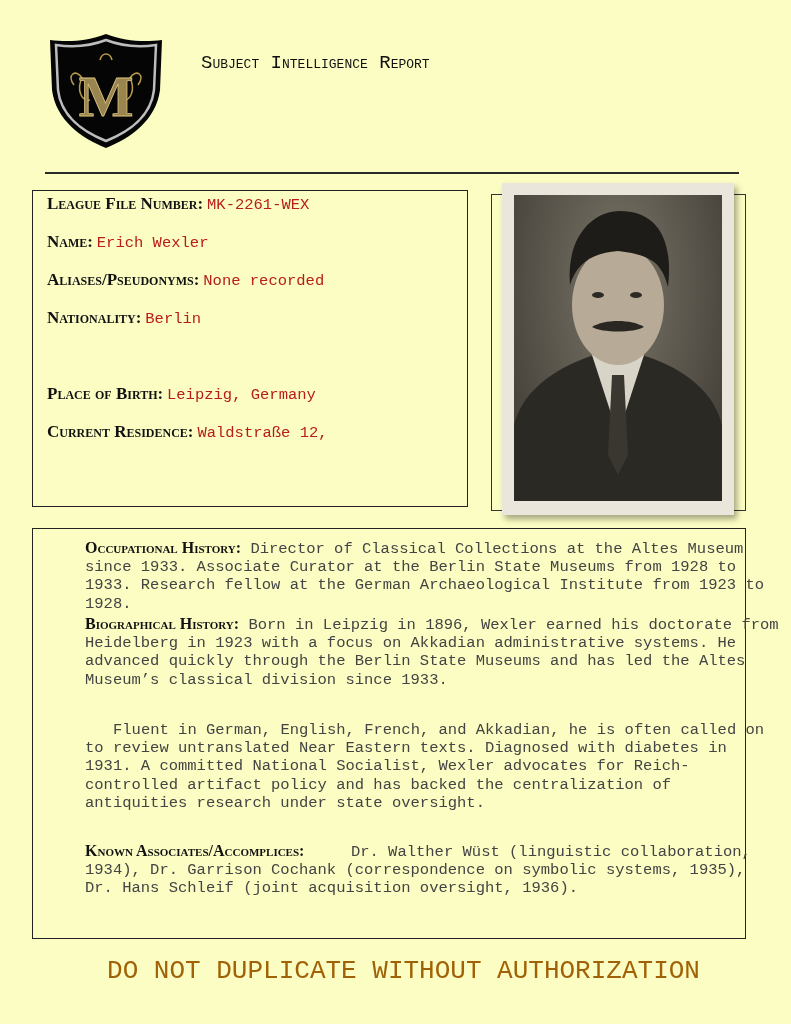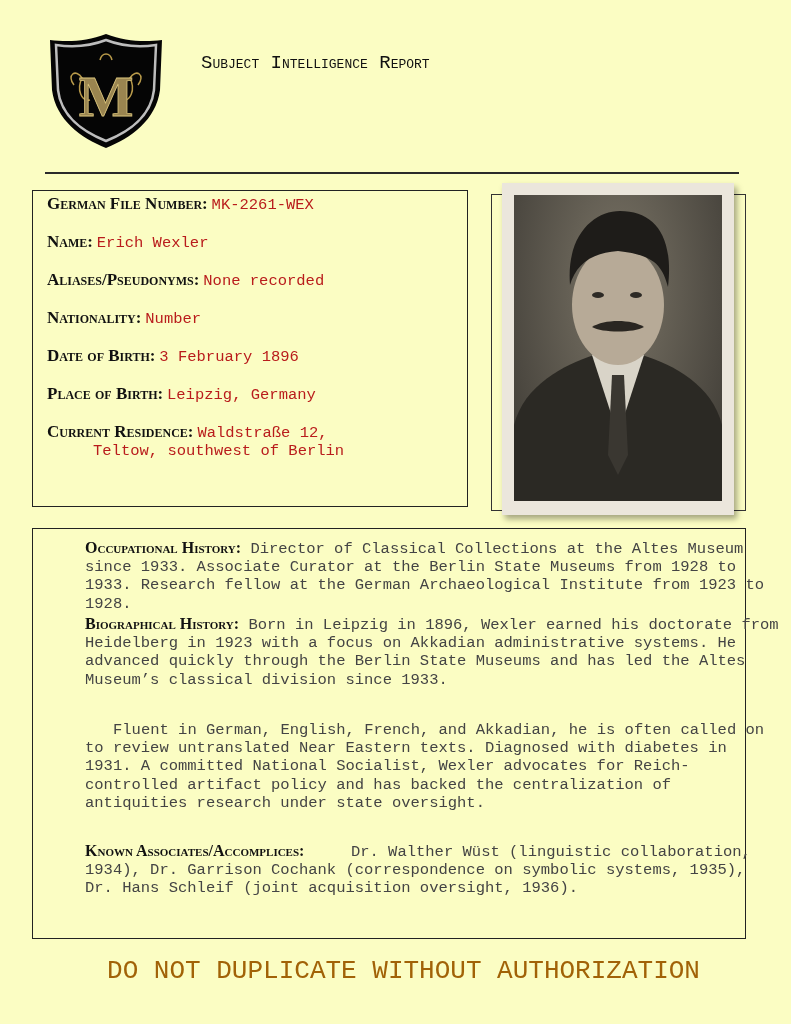--- a/index.html
+++ b/index.html
@@ -47,47 +47,42 @@
   </svg>
 </div>
 
 <div class="header-text">
   <div class="h3">Subject Intelligence Report</div>
 </div>
 <div class="rule"></div>
 
 <div class="info-box">
   <div class="field" style="top:4px">
-    <span class="label">German File Number:</span>
+    <span class="label">League File Number:</span>
     <span class="val">MK-2261-WEX</span>
   </div>
   <div class="field" style="top:42px">
     <span class="label">Name:</span>
     <span class="val">Erich Wexler</span>
   </div>
   <div class="field" style="top:80px">
     <span class="label">Aliases/Pseudonyms:</span>
     <span class="val">None recorded</span>
   </div>
   <div class="field" style="top:118px">
     <span class="label">Nationality:</span>
-    <span class="val">Number</span>
-  </div>
-  <div class="field" style="top:156px">
-    <span class="label">Date of Birth:</span>
-    <span class="val">3 February 1896</span>
+    <span class="val">Berlin</span>
   </div>
   <div class="field" style="top:194px">
     <span class="label">Place of Birth:</span>
     <span class="val">Leipzig, Germany</span>
   </div>
   <div class="field" style="top:232px">
     <span class="label">Current Residence:</span>
     <span class="val">Waldstraße 12,</span>
-    <span class="val val2">Teltow, southwest of Berlin</span>
   </div>
 </div>
 
 <div class="photo-frame"></div>
 <div class="photo-card">
   <div class="photo-img">
     <svg width="208" height="306" viewBox="0 0 208 306">
       <path d="M0 306 L0 230 C10 190 50 170 80 160 L128 160 C160 170 198 190 208 230 L208 306 Z" fill="#2b2924"></path>
       <path d="M78 160 L104 240 L130 160 Z" fill="#d9d4c8"></path>
       <path d="M98 180 L110 180 L114 260 L104 280 L94 260 Z" fill="#3a3731"></path>

